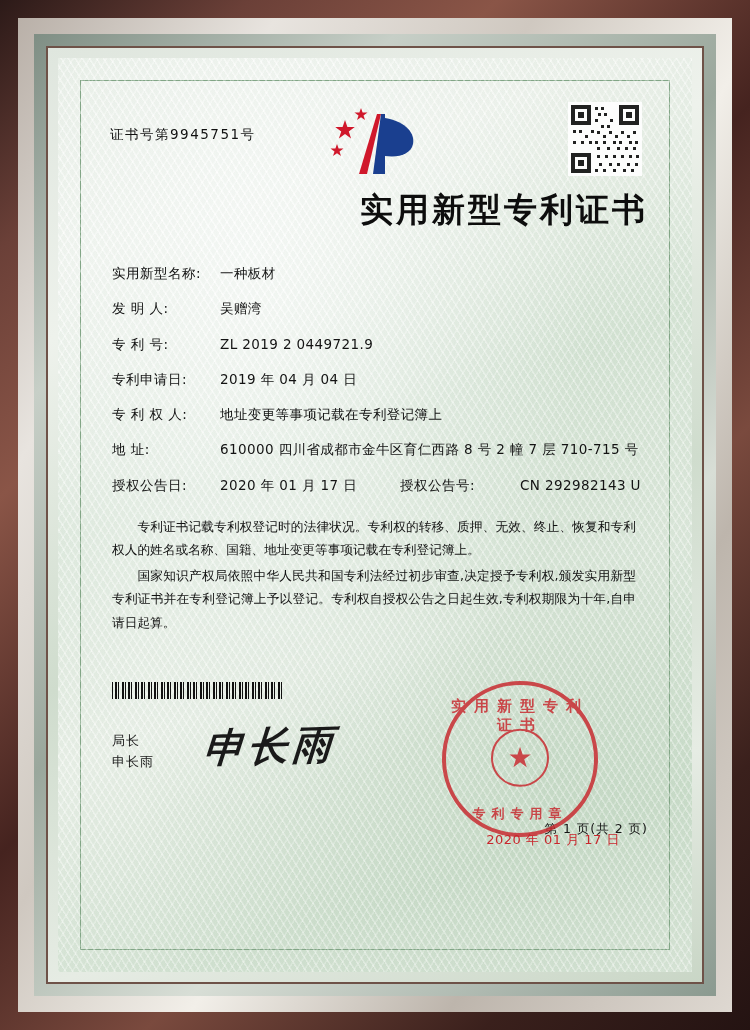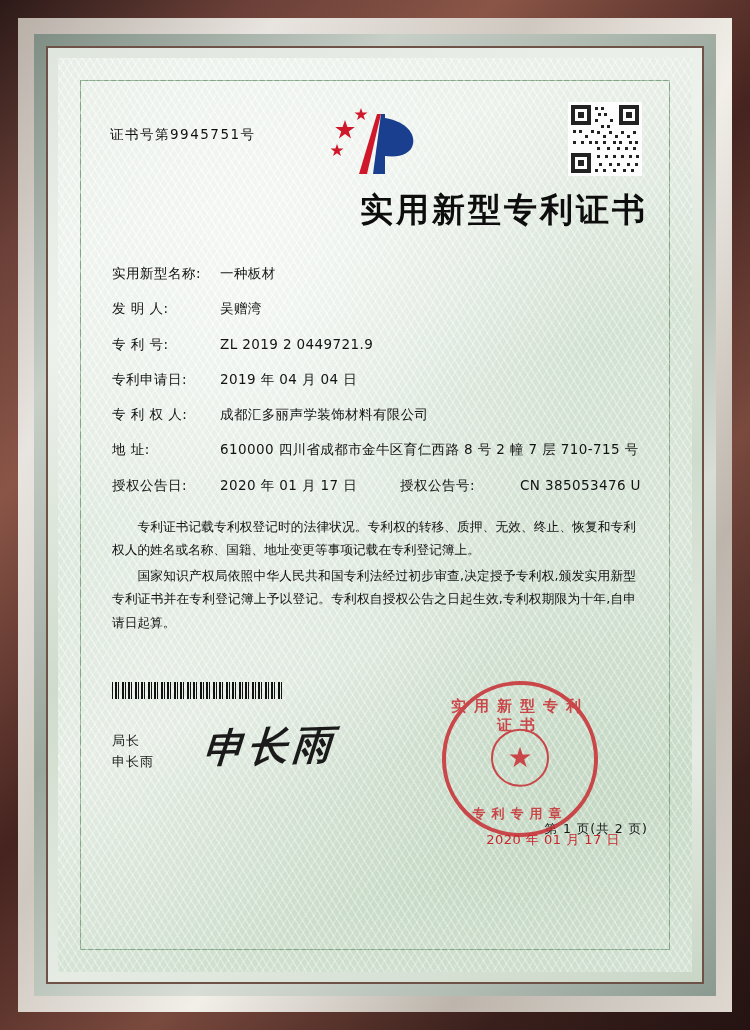--- a/index.html
+++ b/index.html
@@ -393,31 +393,31 @@
               <div class="field-row">
                 <div class="field-label">专 利 号:</div>
                 <div class="field-value">ZL 2019 2 0449721.9</div>
               </div>
               <div class="field-row">
                 <div class="field-label">专利申请日:</div>
                 <div class="field-value">2019 年 04 月 04 日</div>
               </div>
               <div class="field-row">
                 <div class="field-label">专 利 权 人:</div>
-                <div class="field-value">成都汇多丽声学装饰材料有限公司</div>
+                <div class="field-value">地址变更等事项记载在专利登记簿上</div>
               </div>
               <div class="field-row">
                 <div class="field-label">地      址:</div>
                 <div class="field-value">610000 四川省成都市金牛区育仁西路 8 号 2 幢 7 层 710-715 号</div>
               </div>
               <div class="field-row two-col">
                 <div class="field-label">授权公告日:</div>
                 <div class="field-value">2020 年 01 月 17 日</div>
                 <div class="field-label2">授权公告号:</div>
-                <div class="field-value">CN 385053476 U</div>
+                <div class="field-value">CN 292982143 U</div>
               </div>
             </div>
 
             <div class="paragraphs">
               <p>专利证书记载专利权登记时的法律状况。专利权的转移、质押、无效、终止、恢复和专利权人的姓名或名称、国籍、地址变更等事项记载在专利登记簿上。</p>
               <p>国家知识产权局依照中华人民共和国专利法经过初步审查,决定授予专利权,颁发实用新型专利证书并在专利登记簿上予以登记。专利权自授权公告之日起生效,专利权期限为十年,自申请日起算。</p>
             </div>
 
             <div class="barcode"></div>
 

